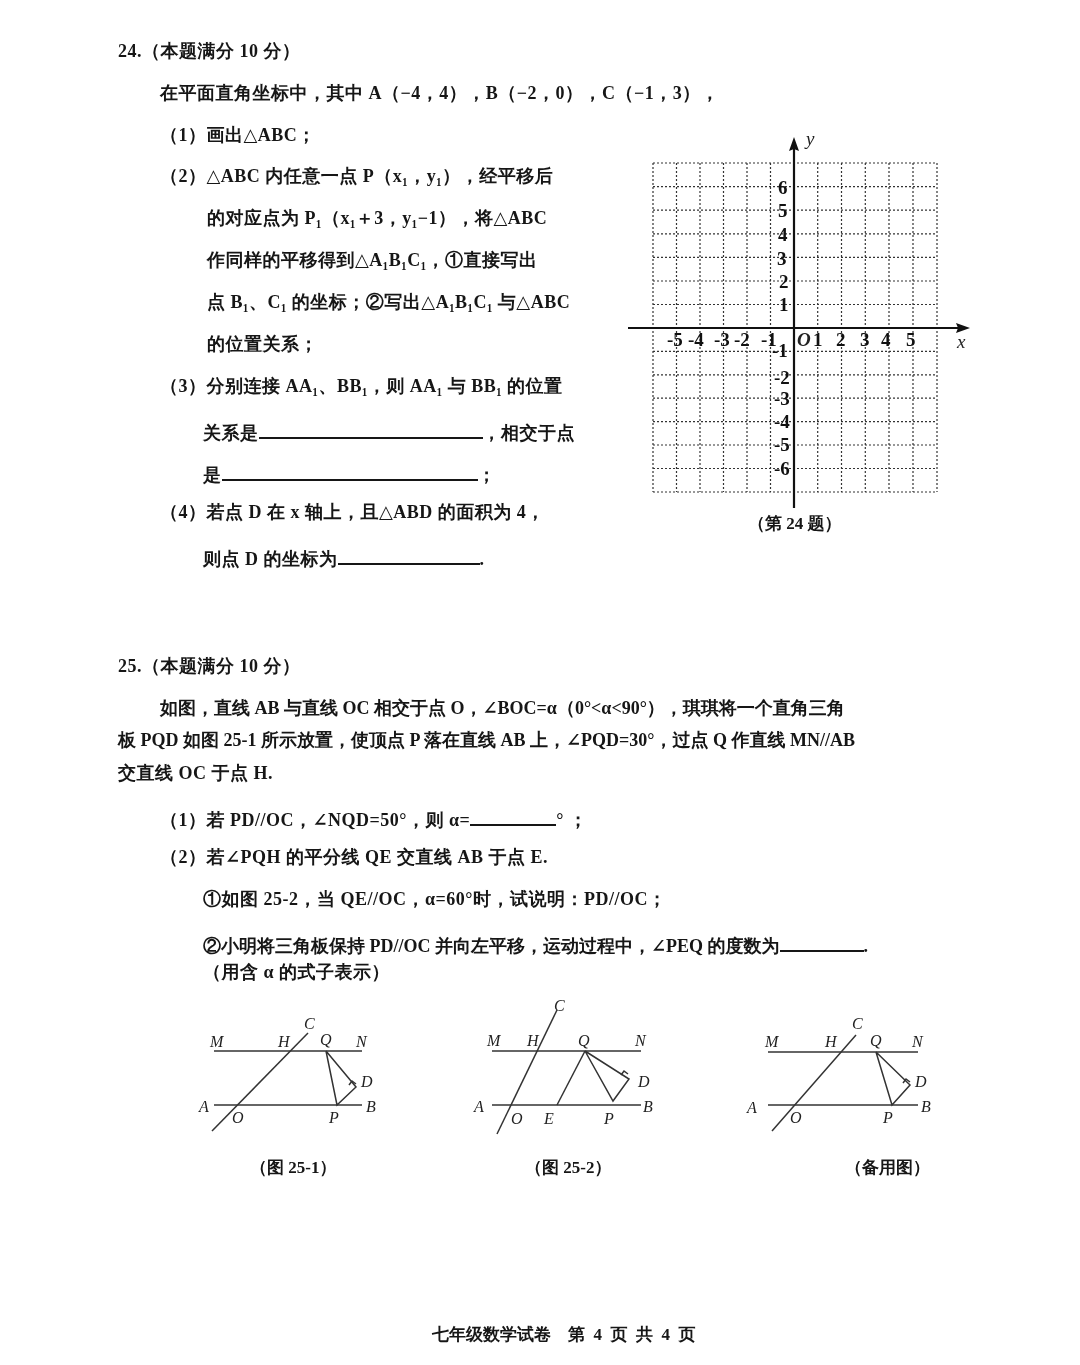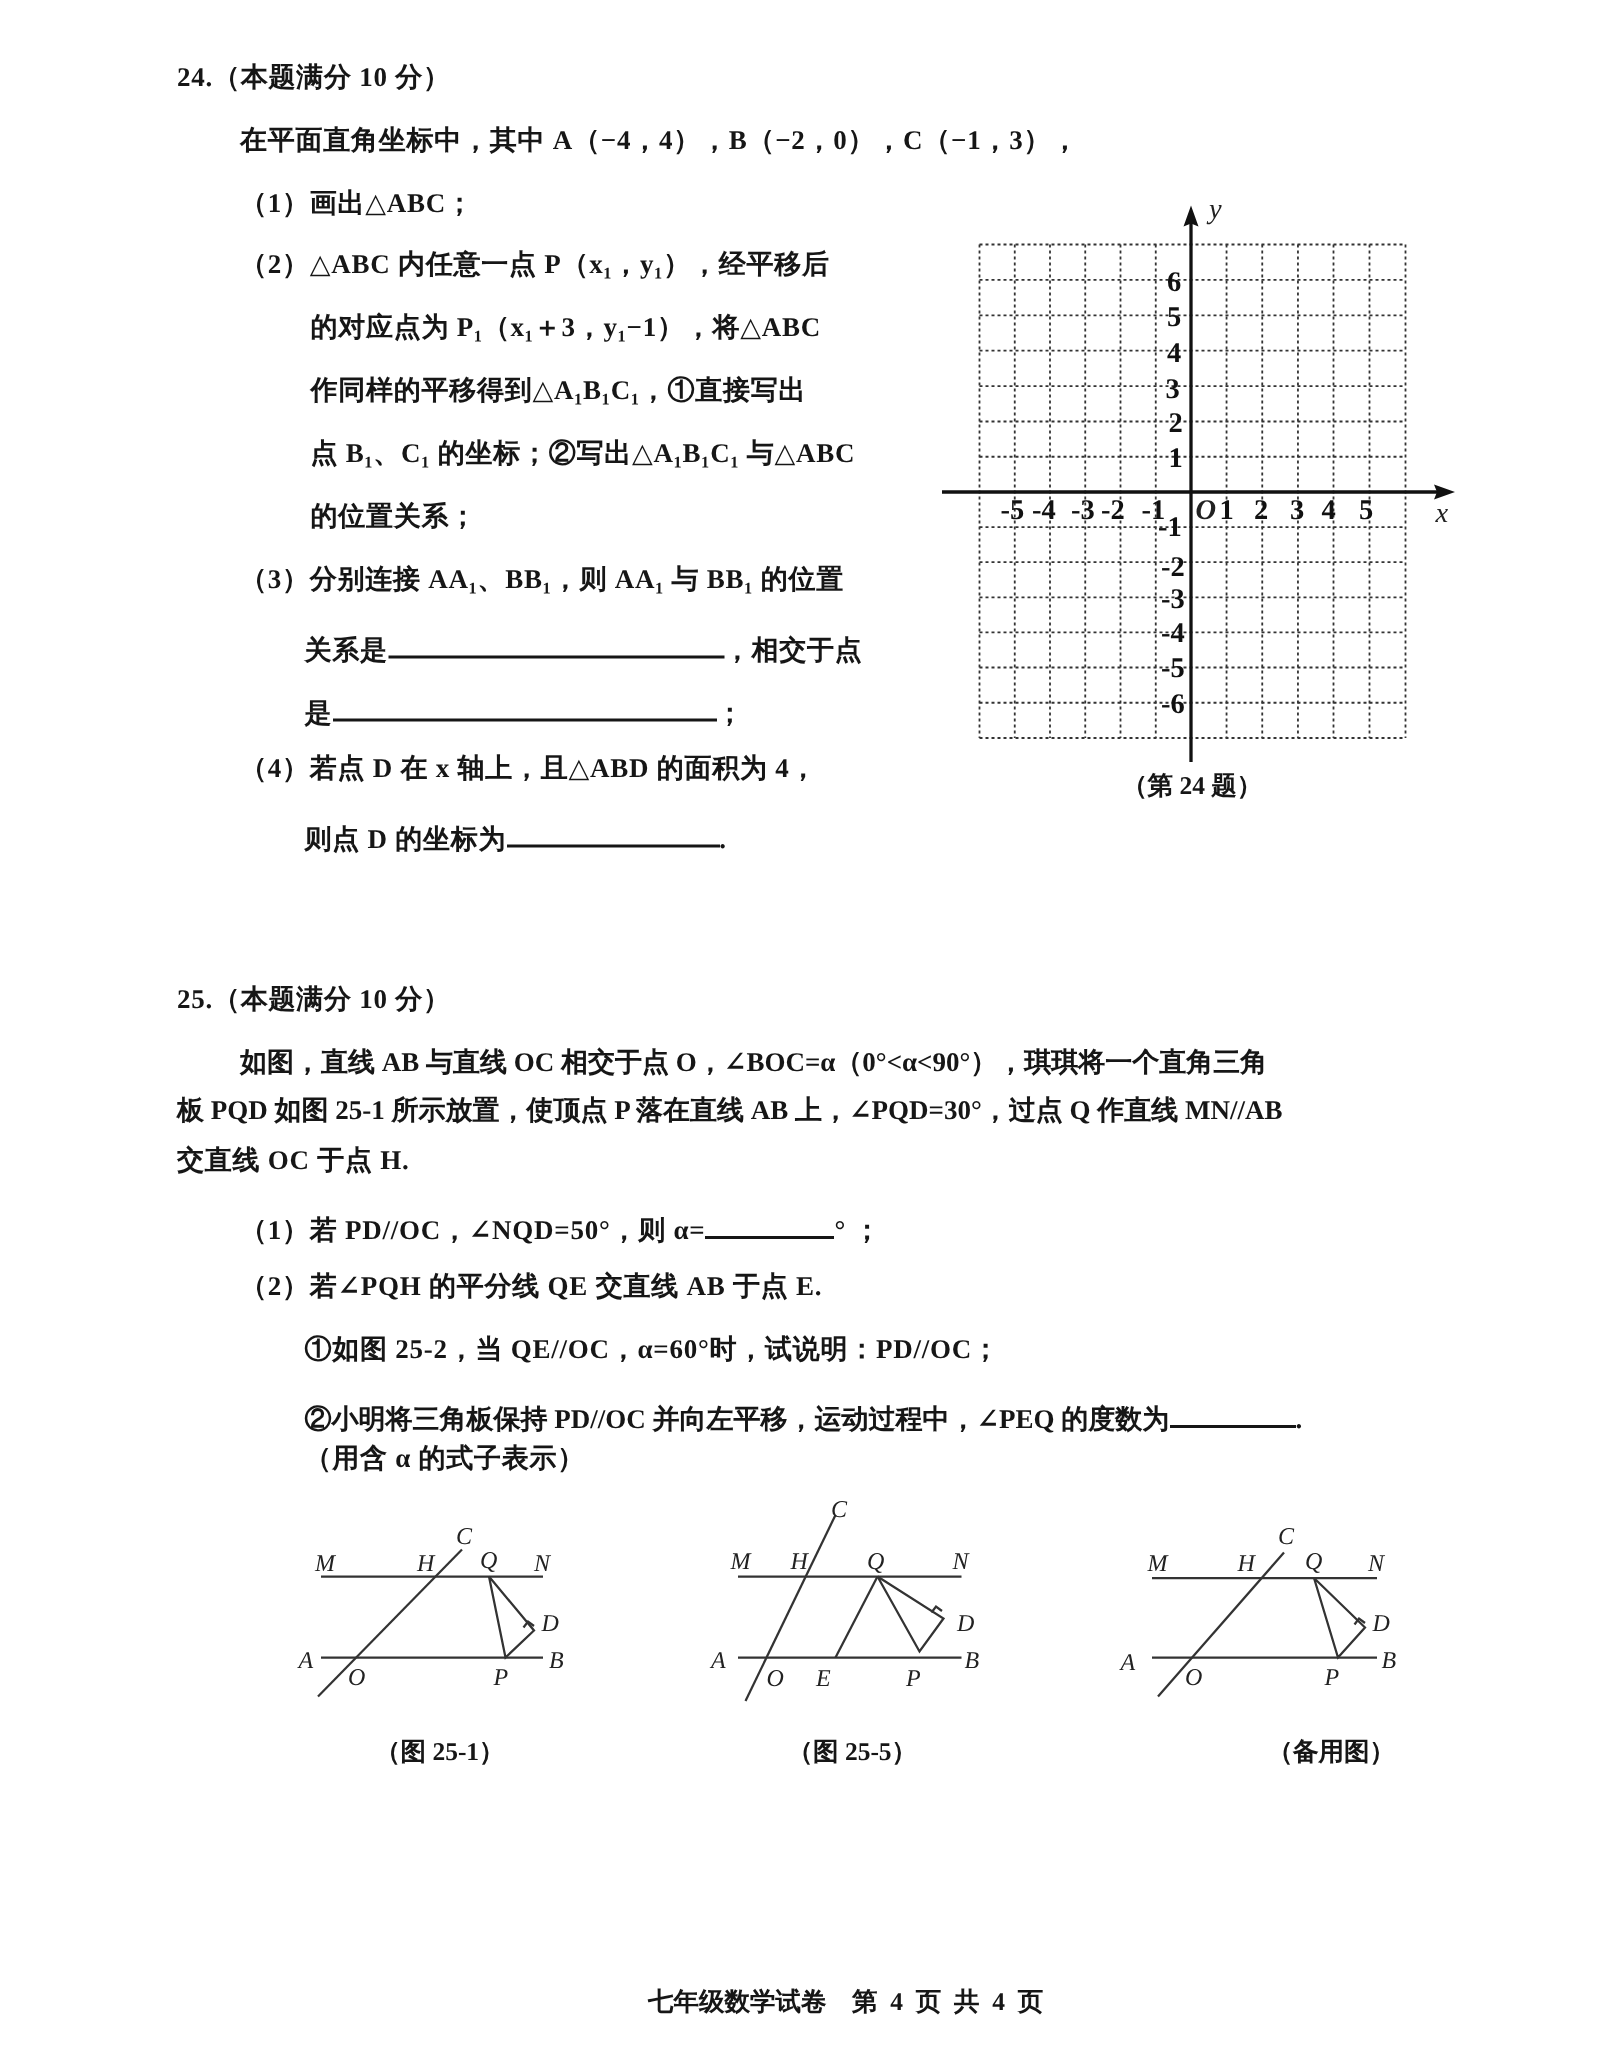--- a/index.html
+++ b/index.html
@@ -175,21 +175,21 @@
       <text x="170" y="56">N</text>
       <text x="173" y="97">D</text>
       <text x="9" y="122">A</text>
       <text x="46" y="134">O</text>
       <text x="79" y="134">E</text>
       <text x="139" y="134">P</text>
       <text x="178" y="122">B</text>
     </g>
   </svg>
 </div>
-<div class="abs caption" style="left:525px; top:1156px;">（图 25-5）</div>
+<div class="abs caption" style="left:525px; top:1156px;">（图 25-2）</div>
 
 <div class="abs" style="left:740px; top:1005px; width:210px; height:140px;">
   <svg width="210" height="140" viewBox="0 0 210 140">
     <g stroke="#333" stroke-width="1.5" fill="none">
       <line x1="28" y1="47" x2="178" y2="47"></line>
       <line x1="28" y1="100" x2="178" y2="100"></line>
       <line x1="32" y1="126" x2="116" y2="30"></line>
       <polyline points="136,47 152,100 170,80 136,47"></polyline>
       <polyline points="163,78 166,74 170,77"></polyline>
     </g>

